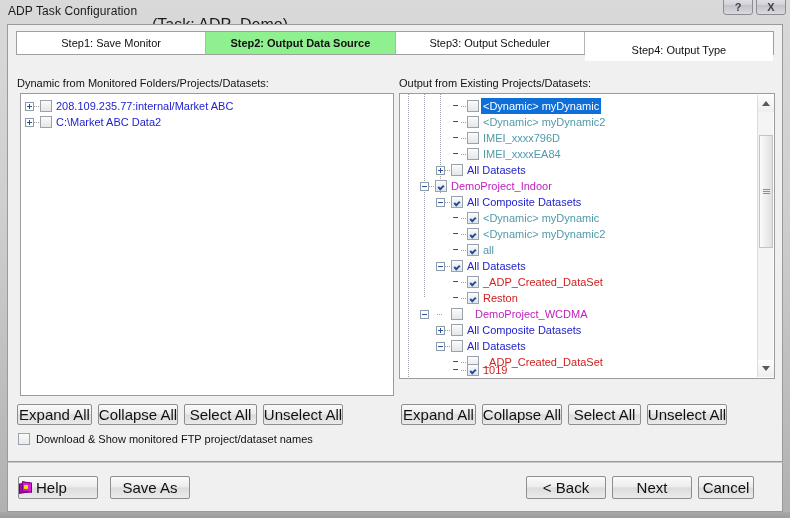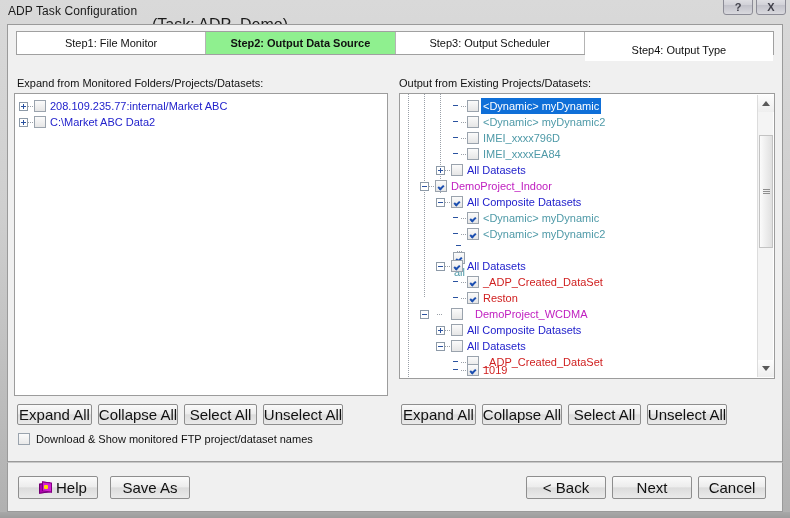--- a/index.html
+++ b/index.html
@@ -92,21 +92,21 @@
     border:1px solid #c3c3c3;box-sizing:border-box;
     display:flex;align-items:center;justify-content:center;}
   .grip{width:7px;height:5px;
     background:repeating-linear-gradient(to bottom,#8e8e8e 0 1px,transparent 1px 2px);}
 
   
   .btn{position:absolute;height:21px;border:1px solid #8e8e8e;border-radius:2px;
     background:linear-gradient(to bottom,#fafafa 0%,#ededed 46%,#dcdcdc 52%,#eaeaea 100%);
     font-size:15px;color:#111;display:flex;align-items:center;justify-content:center;
     box-sizing:border-box;white-space:nowrap;}
-  .btn.withicon{justify-content:flex-start;padding-left:20px;}
+  .btn.withicon{justify-content:flex-start;padding-left:0;}
   .bookicon{width:14px;height:12px;margin-right:3px;position:relative;flex:0 0 auto;}
   .bookicon .b1{position:absolute;left:0;top:1px;width:11px;height:10px;
      background:#b000b0;transform:skewY(-8deg);border:1px solid #700070;box-sizing:border-box;}
   .bookicon .b2{position:absolute;left:3px;top:0px;width:10px;height:10px;
      background:#d41fd4;transform:skewY(8deg);border:1px solid #7d007d;box-sizing:border-box;}
   .bookicon .b3{position:absolute;left:5px;top:3px;width:4px;height:4px;background:#ffe000;border-radius:1px;}
 
   
   .optrow{position:absolute;display:flex;align-items:center;font-size:11px;color:#111;}
   .optbox{width:12px;height:12px;border:1px solid #9aa3ad;margin-right:6px;
@@ -129,29 +129,29 @@
     <div class="title-task">(Task: ADP_Demo)</div>
     <div class="winbtns">
       <div class="winbtn">?</div>
       <div class="winbtn">X</div>
     </div>
   </div>
 
   <div class="client">
 
     <div class="tabs">
-      <div class="tab">Step1: File Monitor</div>
+      <div class="tab">Step1: Save Monitor</div>
       <div class="tab active">Step2: Output Data Source</div>
       <div class="tab">Step3: Output Scheduler</div>
       <div class="tab">Step4: Output Type</div>
     </div>
 
-    <div class="sec-label" style="left:9px;top:52px;">Expand from Monitored Folders/Projects/Datasets:</div>
-
-    <div class="treebox" style="left:6px;top:68px;width:374px;height:303px;">
+    <div class="sec-label" style="left:9px;top:52px;">Dynamic from Monitored Folders/Projects/Datasets:</div>
+
+    <div class="treebox" style="left:12px;top:68px;width:374px;height:303px;">
       <div class="tree-inner" id="left-tree">
           <div class="row" style="position: absolute; top: 4px; left: 4px;">
             <span class="exp plus"></span>
             <span class="dots"></span>
             <span class="cb"></span>
             <span class="lbl c-blue">208.109.235.77:internal/Market ABC</span>
           </div>
           <div class="row" style="position: absolute; top: 20px; left: 4px;">
             <span class="exp plus"></span>
             <span class="dots"></span>
@@ -225,21 +225,21 @@
             <span class="dots"></span>
             <span class="cb on"></span>
             <span class="lbl c-teal">&lt;Dynamic&gt;  myDynamic</span>
           </div>
           <div class="row" style="position: absolute; top: 132px; left: 52px;">
             <span class="exp none"></span>
             <span class="dots"></span>
             <span class="cb on"></span>
             <span class="lbl c-teal">&lt;Dynamic&gt;  myDynamic2</span>
           </div>
-          <div class="row" style="position: absolute; top: 148px; left: 52px; flex-direction: column;">
+          <div class="row" style="position: absolute; top: 148px; left: 52px;">
             <span class="exp none"></span>
             <span class="dots"></span>
             <span class="cb on"></span>
             <span class="lbl c-teal">all</span>
           </div>
           <div class="row" style="position: absolute; top: 164px; left: 36px;">
             <span class="exp "></span>
             <span class="dots"></span>
             <span class="cb on"></span>
             <span class="lbl c-blue">All Datasets</span>
@@ -320,17 +320,17 @@
         <span class="b1"></span>
           <span class="b2"></span>
           <span class="b3"></span>
       </span>
       <span>Help</span>
     </div>
     <div class="btn" style="left:102px;top:13px;width:80px;height:23px;">Save As</div>
 
     <div class="btn" style="left:518px;top:13px;width:80px;height:23px;">&lt; Back</div>
     <div class="btn" style="left:604px;top:13px;width:80px;height:23px;">Next</div>
-    <div class="btn" style="left:690px;top:13px;width:68px;height:23px;">Cancel</div>
+    <div class="btn" style="left:690px;top:13px;width:56px;height:23px;">Cancel</div>
   </div>
 
   <div class="bottom-shadow"></div>
 </div>
 
 </body></html>

